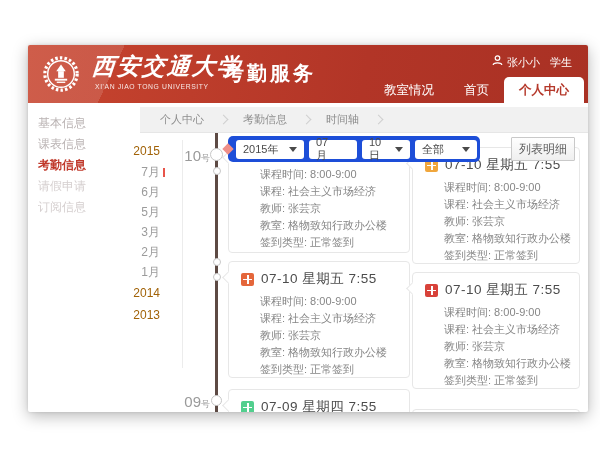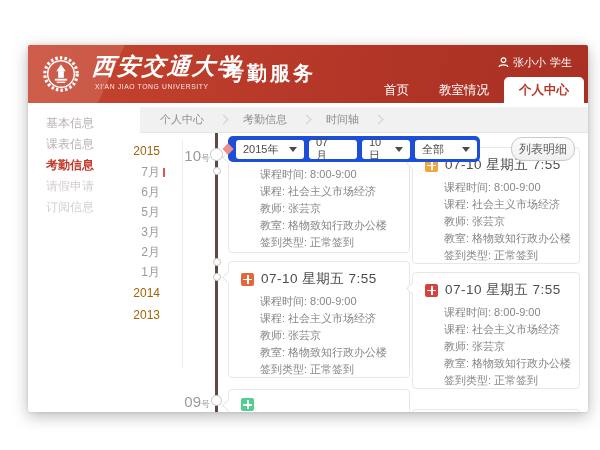--- a/index.html
+++ b/index.html
@@ -15,38 +15,38 @@
   .hdr-stripe { position:absolute; left:-30px; top:-40px; width:260px; height:120px;
     background:linear-gradient(115deg, rgba(255,255,255,.13) 0 46%, transparent 46%); }
   .seal { position:absolute; left:14px; top:10px; }
   .uni-cn { position:absolute; left:64px; top:6px; font-family:"DejaVu Serif", serif;
     font-style:italic; font-weight:bold; font-size:23px; color:#fff; letter-spacing:2px;
     transform:skewX(-4deg); white-space:nowrap; }
   .uni-en { position:absolute; left:67px; top:38px; font-size:6.8px; color:rgba(255,255,255,.88);
     letter-spacing:.6px; white-space:nowrap; }
   .app-title { position:absolute; left:196px; top:15px; font-size:20px; font-weight:bold;
     color:#fff; letter-spacing:3px; white-space:nowrap; }
-  .user { position:absolute; right:16px; top:10px; display:flex; align-items:center; gap:4px;
+  .user { position:absolute; right:16px; top:10px; display:flex; gap:4px;
     font-size:11px; color:#fff; }
-  .user .role { }
+  .user .role { margin-left:6px; }
   .nav { position:absolute; right:4px; bottom:0; display:flex; align-items:flex-end; height:26px; }
   .nav-item { height:26px; line-height:26px; padding:0 15px; font-size:12.5px; color:#fff;
     cursor:pointer; white-space:nowrap; }
   .nav-item.active { background:#fff; color:#b5382a; border-radius:5px 5px 0 0; font-weight:bold; }
 
   
   .crumbbar { position:absolute; left:112px; top:62px; width:448px; height:26px;
     background:#f1f1f1; border-bottom:1px solid #e6e6e6; display:flex; align-items:center;
     padding-left:10px; gap:4px; }
   .crumb { font-size:11px; color:#8d8d8d; padding:0 10px; white-space:nowrap; }
   .crumb-sep { width:7px; height:7px; border-top:1px solid #cfcfcf; border-right:1px solid #cfcfcf;
     transform:rotate(45deg); margin:0 2px; }
 
   
-  .side { position:absolute; left:8px; top:68px; width:58px; text-align:right; }
+  .side { position:absolute; left:0; top:68px; width:58px; text-align:right; }
   .side-item { font-size:12px; color:#b9b2b2; line-height:21px; cursor:pointer; white-space:nowrap; }
   .side-item.dim { color:#d5cfcf; }
   .side-item.active { color:#c0392b; font-weight:bold; }
 
   
   .tindex { position:absolute; left:70px; top:95px; width:62px; text-align:right; }
   .ti { color:#9b9b9b; cursor:pointer; position:relative; }
   .ti.year { font-size:12px; line-height:22px; color:#a16207; }
   .ti.month { font-size:12px; line-height:20px; }
   .ti .mark { position:absolute; right:-5px; top:6px; width:2px; height:9px; background:#e8544a; }
@@ -70,21 +70,21 @@
     border-radius:5px; display:flex; align-items:center; padding-left:8px; gap:5px; z-index:6; }
   .bubble:before { content:""; position:absolute; left:-4px; top:9px; width:8px; height:8px;
     background:#ef8f89; transform:rotate(45deg); }
   .sel { background:#fff; height:19px; border-radius:3px; display:flex; align-items:center;
     justify-content:space-between; padding:0 7px; font-size:11px; color:#4a4a4a; cursor:pointer; }
   .sel .car { width:0; height:0; border-left:4px solid transparent; border-right:4px solid transparent;
     border-top:5px solid #4a4a4a; margin-left:5px; }
   .sel.w1 { width:68px; } .sel.w2 { width:48px;gap:32px; } .sel.w3 { width:48px; } .sel.w4 { width:62px; }
 
   .list-btn { position:absolute; left:483px; top:92px; width:64px; height:24px;
-    background:linear-gradient(#fefefe,#efefef); border:1px solid #c9c9c9; border-radius:11px;
+    background:linear-gradient(#fefefe,#efefef); border:1px solid #c9c9c9; border-radius:1px;
     font-size:12px; color:#5e5e5e; display:flex; align-items:center; justify-content:center;
     cursor:pointer; z-index:6; }
 
   
   .card { position:absolute; background:#fff; border:1px solid #e7e7e7; border-radius:4px; z-index:2; }
   .card:before { content:""; position:absolute; left:-5px; top:11px; width:8px; height:8px; background:#fff;
     border-left:1px solid #e7e7e7; border-bottom:1px solid #e7e7e7; transform:rotate(45deg); }
   .chead { display:flex; align-items:center; gap:7px; padding:8px 12px 2px 12px; }
   .cicon { width:13px; height:13px; border-radius:2px; position:relative; flex:0 0 13px; }
   .cicon:before { content:""; position:absolute; left:2px; top:6px; width:9px; height:1.6px; background:#fff; }
@@ -123,22 +123,22 @@
     <div class="user">
       <svg width="11" height="11" viewBox="0 0 12 12">
         <circle cx="6" cy="3.4" r="2.5" fill="none" stroke="#fff" stroke-width="1.3"></circle>
         <path d="M1.3 11 C1.3 7.8 10.7 7.8 10.7 11" fill="none" stroke="#fff" stroke-width="1.3"></path>
       </svg>
       <span>张小小</span>
       <span class="role">学生</span>
     </div>
 
     <div class="nav">
+      <div class="nav-item">教室情况</div>
       <div class="nav-item">首页</div>
-      <div class="nav-item">教室情况</div>
       <div class="nav-item active">个人中心</div>
     </div>
   </div>
 
   <div class="crumbbar">
     <span class="crumb">个人中心</span>
     <span class="crumb-sep"></span>
     <span class="crumb">考勤信息</span>
     <span class="crumb-sep"></span>
     <span class="crumb">时间轴</span>
@@ -243,18 +243,19 @@
       <div>课程: 社会主义市场经济</div>
       <div>教师: 张芸京</div>
       <div>教室: 格物致知行政办公楼</div>
       <div>签到类型: 正常签到</div>
     </div>
   </div>
 
   <div class="card c-r3l">
     <div class="chead">
       <span class="cicon" style="background-color: rgb(82, 207, 142);"></span>
+      <span class="cdate">07-09 星期四 7:55</span>
     </div>
   </div>
 
   <div class="card c-r3r"></div>
 
 </div>
 
 </body></html>

